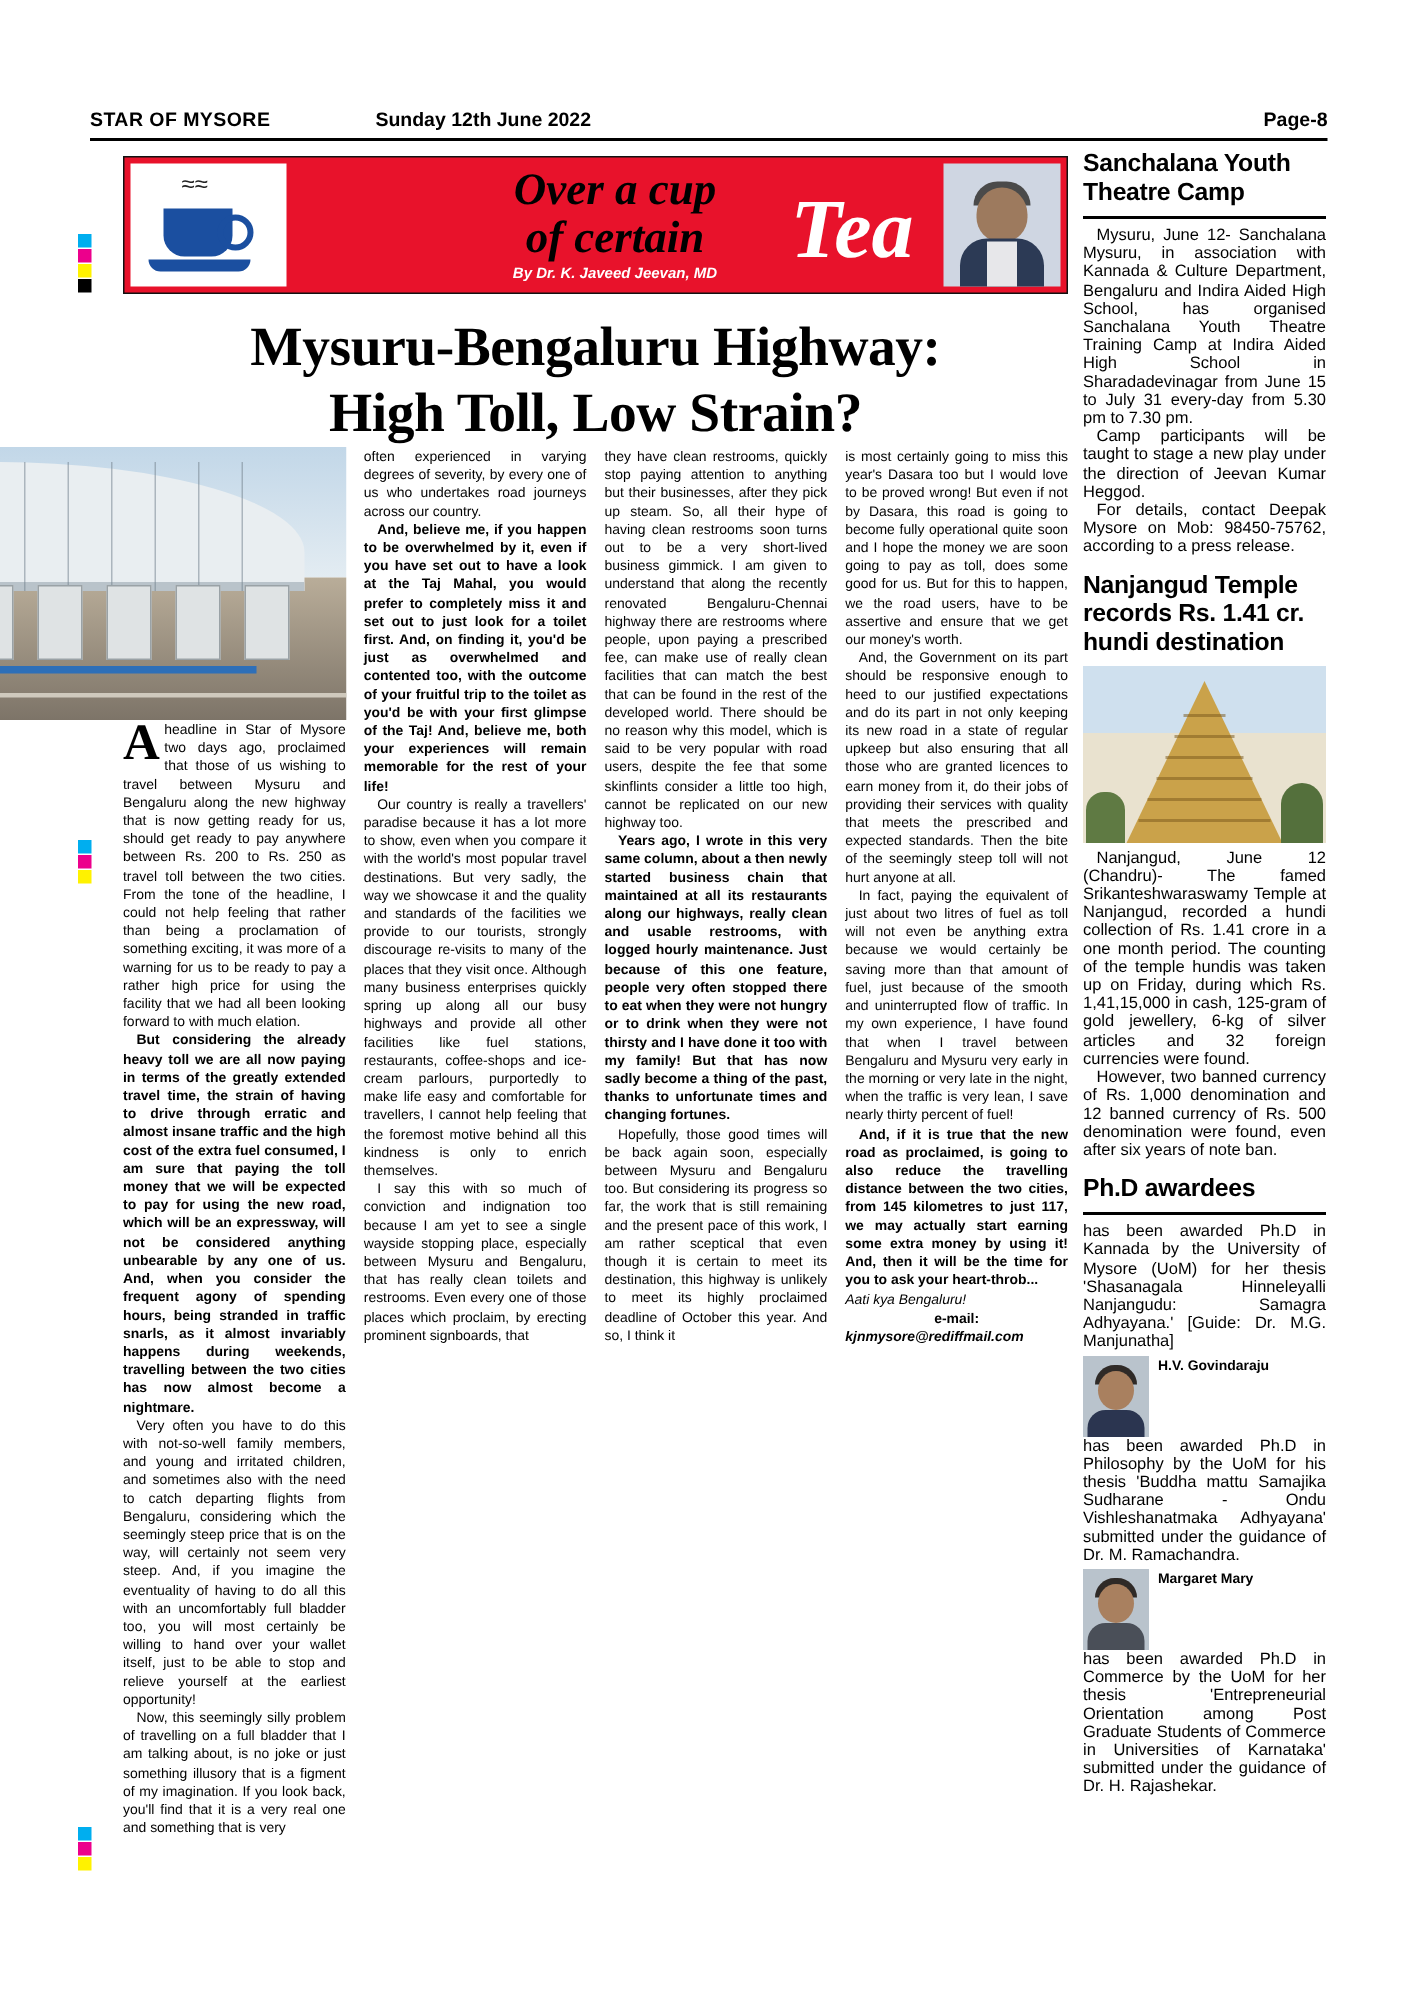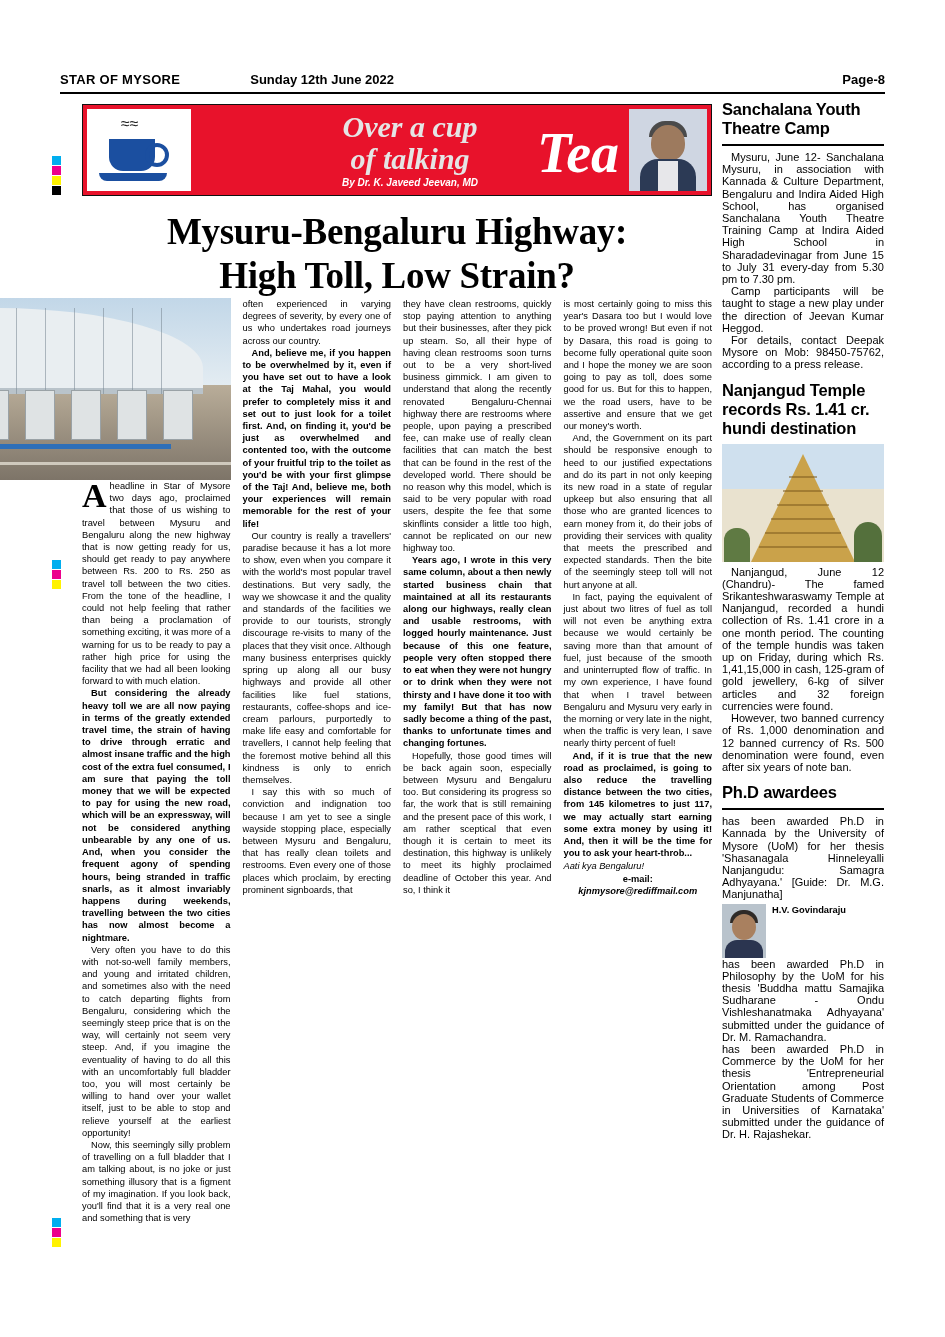--- a/index.html
+++ b/index.html
@@ -97,41 +97,41 @@
     top: 8px; left: 34px;
     color: #222;
     font-size: 16px;
     line-height: 14px;
   }
   .banner .titlewrap {
     position: absolute;
     left: 112px; top: 2px;
     width: 430px;
     text-align: center;
-    color: #e5e5e5;
+    color: #000000;
   }
   .banner .t1 {
     font-family: "Liberation Serif", serif;
     font-style: italic;
     font-weight: bold;
     font-size: 30px;
     line-height: 32px;
     margin-top: 4px;
   }
   .banner .t2 {
     font-family: "Liberation Serif", serif;
     font-style: italic;
     font-weight: bold;
     font-size: 30px;
     line-height: 32px;
     padding-right: 0px;
   }
   .banner .tea {
     position: absolute;
-    right: 92px; top: 20px;
+    right: 102px; top: 20px;
     font-family: "Liberation Serif", serif;
     font-style: italic;
     font-weight: bold;
     font-size: 56px;
     color: #fff;
     line-height: 56px;
   }
   .banner .byline {
     position: absolute;
     left: 112px; top: 72px;
@@ -322,21 +322,21 @@
   <div class="content">
 
     <div class="banner">
       <div class="cupbox">
         <div class="steam">≈≈</div>
         <div class="cup"></div>
         <div class="saucer"></div>
       </div>
       <div class="titlewrap">
         <div class="t1">Over a cup</div>
-        <div class="t2">of talking</div>
+        <div class="t2">of certain</div>
       </div>
       <div class="tea">Tea</div>
       <div class="byline">By Dr. K. Javeed Jeevan, MD</div>
       <div class="authorbox">
         <div class="hair"></div>
         <div class="face"></div>
         <div class="body-sh"></div>
         <div class="shirt"></div>
       </div>
     </div>
@@ -393,21 +393,21 @@
         <p><span>Hopefully, those good times will be back again soon, especially between Mysuru and Bengaluru too. But considering its progress so far, the work that is still remaining and the present pace of this work, I am rather sceptical that even though it is certain to meet its destination, this highway is unlikely to meet its highly proclaimed deadline of October this year. And so, I think it</span></p>
       </div>
 
       <div class="col">
         <p class="noind"><span>is most certainly going to miss this year's Dasara too but I would love to be proved wrong! But even if not by Dasara, this road is going to become fully operational quite soon and I hope the money we are soon going to pay as toll, does some good for us. But for this to happen, we the road users, have to be assertive and ensure that we get our money's worth.</span></p>
         <p><span>And, the Government on its part should be responsive enough to heed to our justified expectations and do its part in not only keeping its new road in a state of regular upkeep but also ensuring that all those who are granted licences to earn money from it, do their jobs of providing their services with quality that meets the prescribed and expected standards. Then the bite of the seemingly steep toll will not hurt anyone at all.</span></p>
         <p><span>In fact, paying the equivalent of just about two litres of fuel as toll will not even be anything extra because we would certainly be saving more than that amount of fuel, just because of the smooth and uninterrupted flow of traffic. In my own experience, I have found that when I travel between Bengaluru and Mysuru very early in the morning or very late in the night, when the traffic is very lean, I save nearly thirty percent of fuel!</span></p>
         <p class="bold"><span>And, if it is true that the new road as proclaimed, is going to also reduce the travelling distance between the two cities, from 145 kilometres to just 117, we may actually start earning some extra money by using it! And, then it will be the time for you to ask your heart-throb...</span></p>
         <p class="noind ital" style="margin-top:1px;">Aati kya Bengaluru!</p>
         <p class="noind bold" style="text-align:center;">e-mail:</p>
-        <p class="noind bold ital" style="text-align:center;">kjnmysore@rediffmail.com</p>
+        <p class="noind bold ital" style="">kjnmysore@rediffmail.com</p>
       </div>
 
     </div>
   </div>
 
   <div class="sidebar">
 
     <div class="side-head">Sanchalana Youth</div>
     <div class="side-head">Theatre Camp</div>
     <div class="side-rule"></div>
@@ -456,18 +456,28 @@
           <div class="b"></div>
       </div>
       <div class="phd-text">
         <p><span class="bold">H.V. Govindaraju</span></p>
       </div>
     </div>
     <div class="side-body" style="margin-top:0;">
       <p class="noind" style="text-indent:0"> has been awarded Ph.D in Philosophy by the UoM for his thesis 'Buddha mattu Samajika Sudharane - Ondu Vishleshanatmaka Adhyayana' submitted under the guidance of Dr. M. Ramachandra.</p>
     </div>
 
+    <div class="phd-row">
+      <div class="phd-photo male2">
+        <div class="h"></div>
+          <div class="f"></div>
+          <div class="b"></div>
+      </div>
+      <div class="phd-text">
+        <p><span class="bold">Margaret Mary</span></p>
+      </div>
+    </div>
     <div class="side-body" style="margin-top:0;">
       <p class="noind" style="text-indent:0"> has been awarded Ph.D in Commerce by the UoM for her thesis 'Entrepreneurial Orientation among Post Graduate Students of Commerce in Universities of Karnataka' submitted under the guidance of Dr. H. Rajashekar.</p>
     </div>
 
   </div>
 </div>
 
 </body></html>

